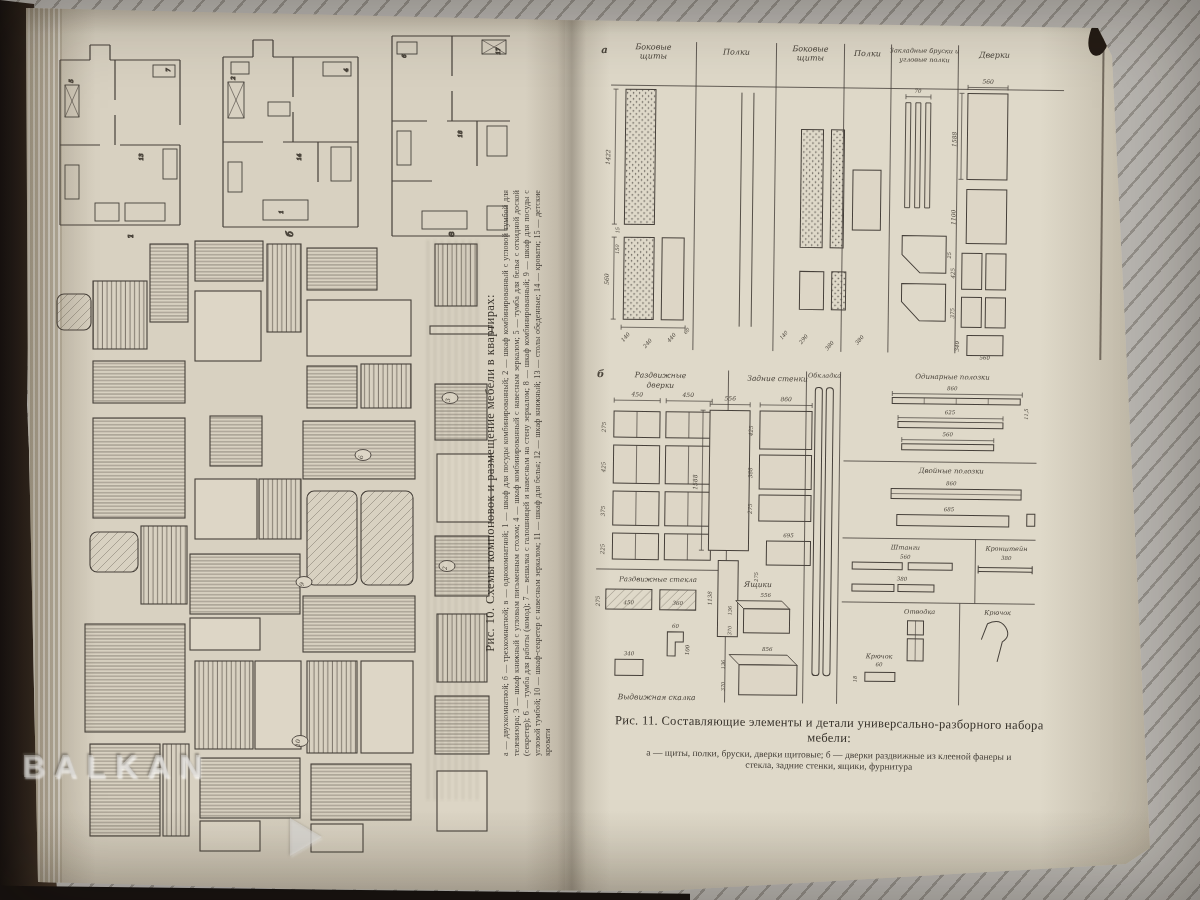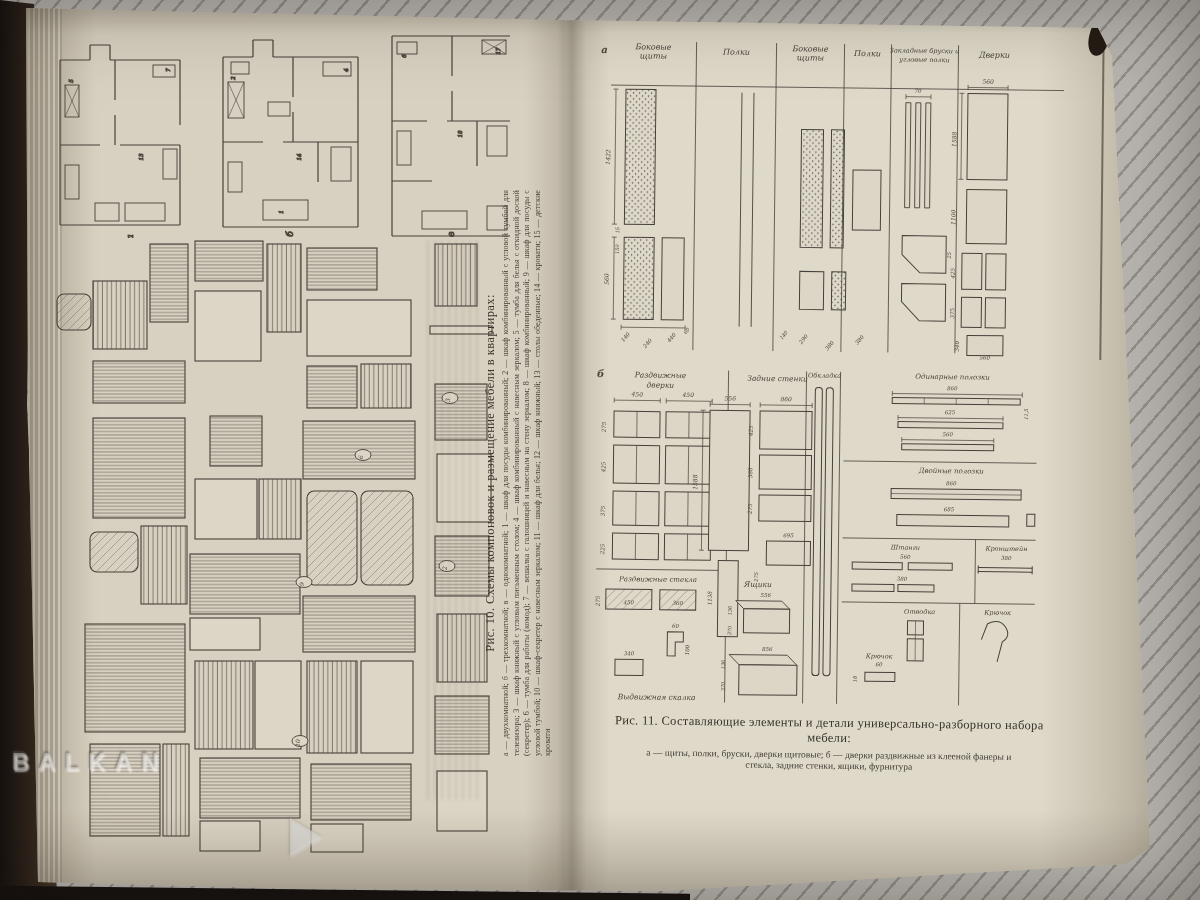--- a/index.html
+++ b/index.html
@@ -47,21 +47,21 @@
   #fig11cap .t1,#fig11cap .t2{font-size:12.5px;text-align:center;letter-spacing:.3px;}
   #fig11cap .l1,#fig11cap .l2{font-size:9.5px;text-align:center;color:#413c35;margin-top:1px;}
   #fig11cap .t2{margin-bottom:4px;}
   
   svg text{font-family:"DejaVu Serif",serif;font-style:italic;fill:#4a443b;}
   
   .wm{position:absolute;font-family:"Liberation Sans",sans-serif;font-weight:bold;
       color:rgba(226,224,220,.50);
       text-shadow:1px 2px 2px rgba(255,255,255,.65),-1px -2px 2px rgba(100,95,86,.55);
       filter:blur(.5px);pointer-events:none;}
-  #wm1{left:12px;top:748px;font-size:24px;letter-spacing:9px;}
+  #wm1{left:22px;top:748px;font-size:32px;letter-spacing:9px;}
   #wm2{left:2px;top:752px;font-size:74px;letter-spacing:1px;}
   #wm3{left:14px;top:840px;font-size:37px;letter-spacing:3px;}
   #wmArrow{position:absolute;left:290px;top:818px;width:0;height:0;
     border-top:19px solid transparent;border-bottom:19px solid transparent;
     border-left:32px solid rgba(226,224,220,.55);
     filter:drop-shadow(1px 2px 1px rgba(255,255,255,.6)) drop-shadow(-1px -1px 1px rgba(100,95,86,.5)) blur(.5px);}
   .vignette{position:absolute;inset:0;pointer-events:none;
     box-shadow:inset 0 0 90px rgba(20,15,10,.35);}
 </style>
 </head>

